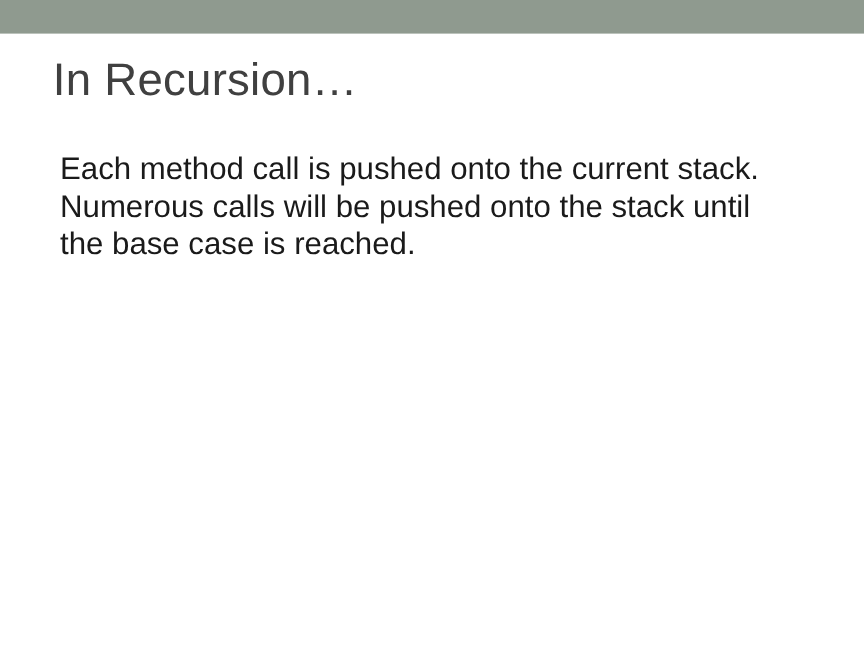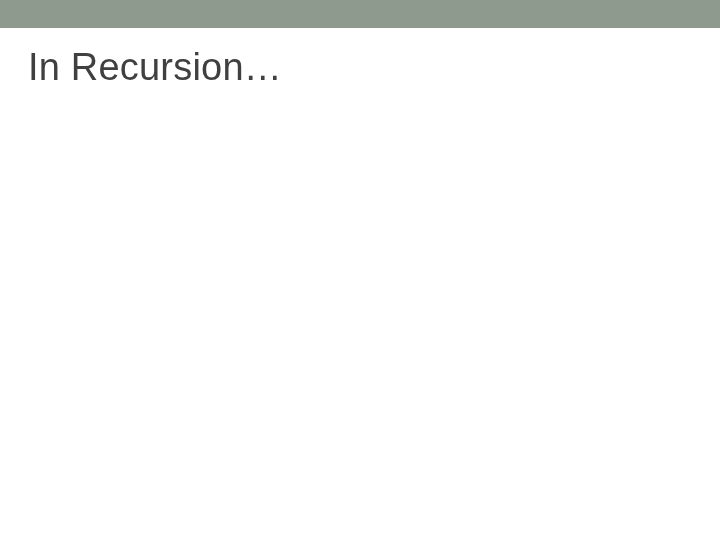--- a/index.html
+++ b/index.html
@@ -10,21 +10,21 @@
     background: #ffffff;
     font-family: Arial, Helvetica, sans-serif;
     overflow: hidden;
   }
   .top-bar {
     width: 100%;
     height: 28px;
     background: #8f9a8f;
   }
   .slide {
-    padding: 18px 44px 0 28px;
+    padding: 18px 44px 0 44px;
   }
   .title {
     font-size: 38px;
     color: #404040;
     letter-spacing: 0.2px;
     margin: 0 0 36px 0;
     font-weight: 400;
   }
   .body-text {
     font-size: 26px;
@@ -35,14 +35,15 @@
   }
 </style>
 </head>
 <body>
 
 <div class="top-bar"></div>
 
 <div class="slide">
   <h1 class="title">In Recursion…</h1>
 
+  <p class="body-text">Each method call is pushed onto the current stack. Numerous calls will be pushed onto the stack until the base case is reached.</p>
 
 </div>
 
 </body></html>

